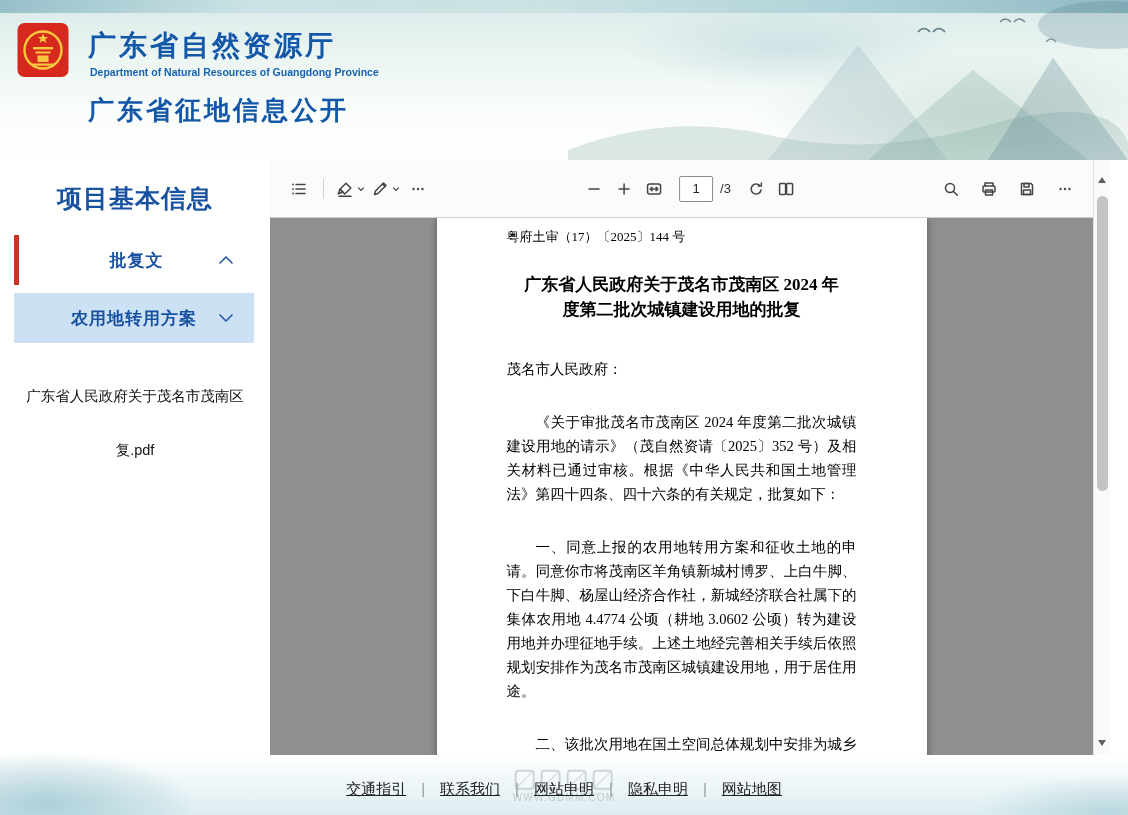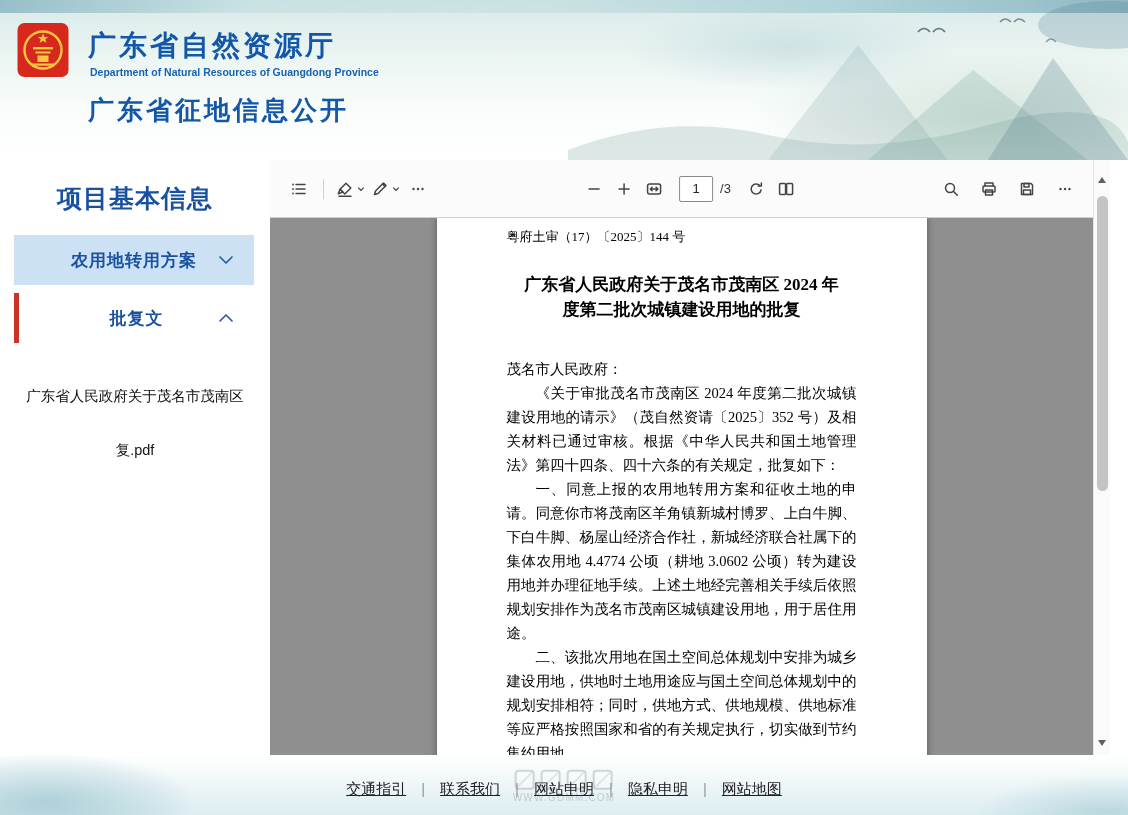--- a/index.html
+++ b/index.html
@@ -55,21 +55,21 @@
     font-size:13px; color:#222; border-radius:2px; margin:0 7px 0 10px;
     font-family:"Liberation Sans",sans-serif; }
   .page-total { font-size:13px; color:#333; margin-right:10px; }
 
   .pdf-area { flex:1; display:flex; justify-content:center; overflow:hidden; padding-right:17px; }
   .pdf-page { width:490px; min-height:580px; background:#fff; box-shadow:0 0 7px rgba(0,0,0,.4);
     padding:6px 70px 80px; font-family:"Liberation Serif","DejaVu Serif",serif; color:#000; }
   .doc-no { text-align:left; font-size:13px; margin:4px 0 26px; white-space:nowrap; }
   .doc-title { text-align:center; font-weight:700; font-size:17px; line-height:25px; margin-bottom:35px; }
   .doc-body p { font-size:14.5px; line-height:24px; text-align:justify; margin:0; }
-  .doc-body p.indent { text-indent:2em; }
+  .doc-body p.indent { text-indent:2em;margin-top:29px; }
 
   
   .scrollbar { position:absolute; top:0; right:0; bottom:0; width:17px; background:#fafafa;
     border-left:1px solid #e2e2e2; z-index:5; }
   .sb-btn { position:absolute; left:0; width:16px; height:16px; display:flex; align-items:center;
     justify-content:center; cursor:pointer; }
   .sb-up { top:12px; } .sb-down { bottom:4px; }
   .tri-up { width:0; height:0; border-left:4px solid transparent; border-right:4px solid transparent;
     border-bottom:6px solid #606060; }
   .tri-down { width:0; height:0; border-left:4px solid transparent; border-right:4px solid transparent;
@@ -127,34 +127,34 @@
   <div class="h-title">广东省自然资源厅</div>
   <div class="h-sub">Department of Natural Resources of Guangdong Province</div>
   <div class="h-page-title">广东省征地信息公开</div>
 </div>
 
 <div class="content">
 
   <aside class="sidebar">
     <div class="side-title">项目基本信息</div>
 
+    <div class="side-item expanded">
+      <span>批复文</span>
+      <span class="chev">
+        <svg width="16" height="10" viewBox="0 0 16 10">
+            <polyline points="2,8 8,2 14,8" fill="none" stroke="#2a5caa" stroke-width="1.7" stroke-linecap="round" stroke-linejoin="round"></polyline>
+          </svg>
+      </span>
+    </div>
+
     <div class="side-item active-blue">
       <span>农用地转用方案</span>
       <span class="chev">
         <svg width="16" height="10" viewBox="0 0 16 10">
             <polyline points="2,2 8,8 14,2" fill="none" stroke="#2a5caa" stroke-width="1.7" stroke-linecap="round" stroke-linejoin="round"></polyline>
-          </svg>
-      </span>
-    </div>
-
-    <div class="side-item expanded">
-      <span>批复文</span>
-      <span class="chev">
-        <svg width="16" height="10" viewBox="0 0 16 10">
-            <polyline points="2,8 8,2 14,8" fill="none" stroke="#2a5caa" stroke-width="1.7" stroke-linecap="round" stroke-linejoin="round"></polyline>
           </svg>
       </span>
     </div>
 
     <div class="file-link">
       <div>广东省人民政府关于茂名市茂南区</div>
       <div>复.pdf</div>
     </div>
   </aside>
 

